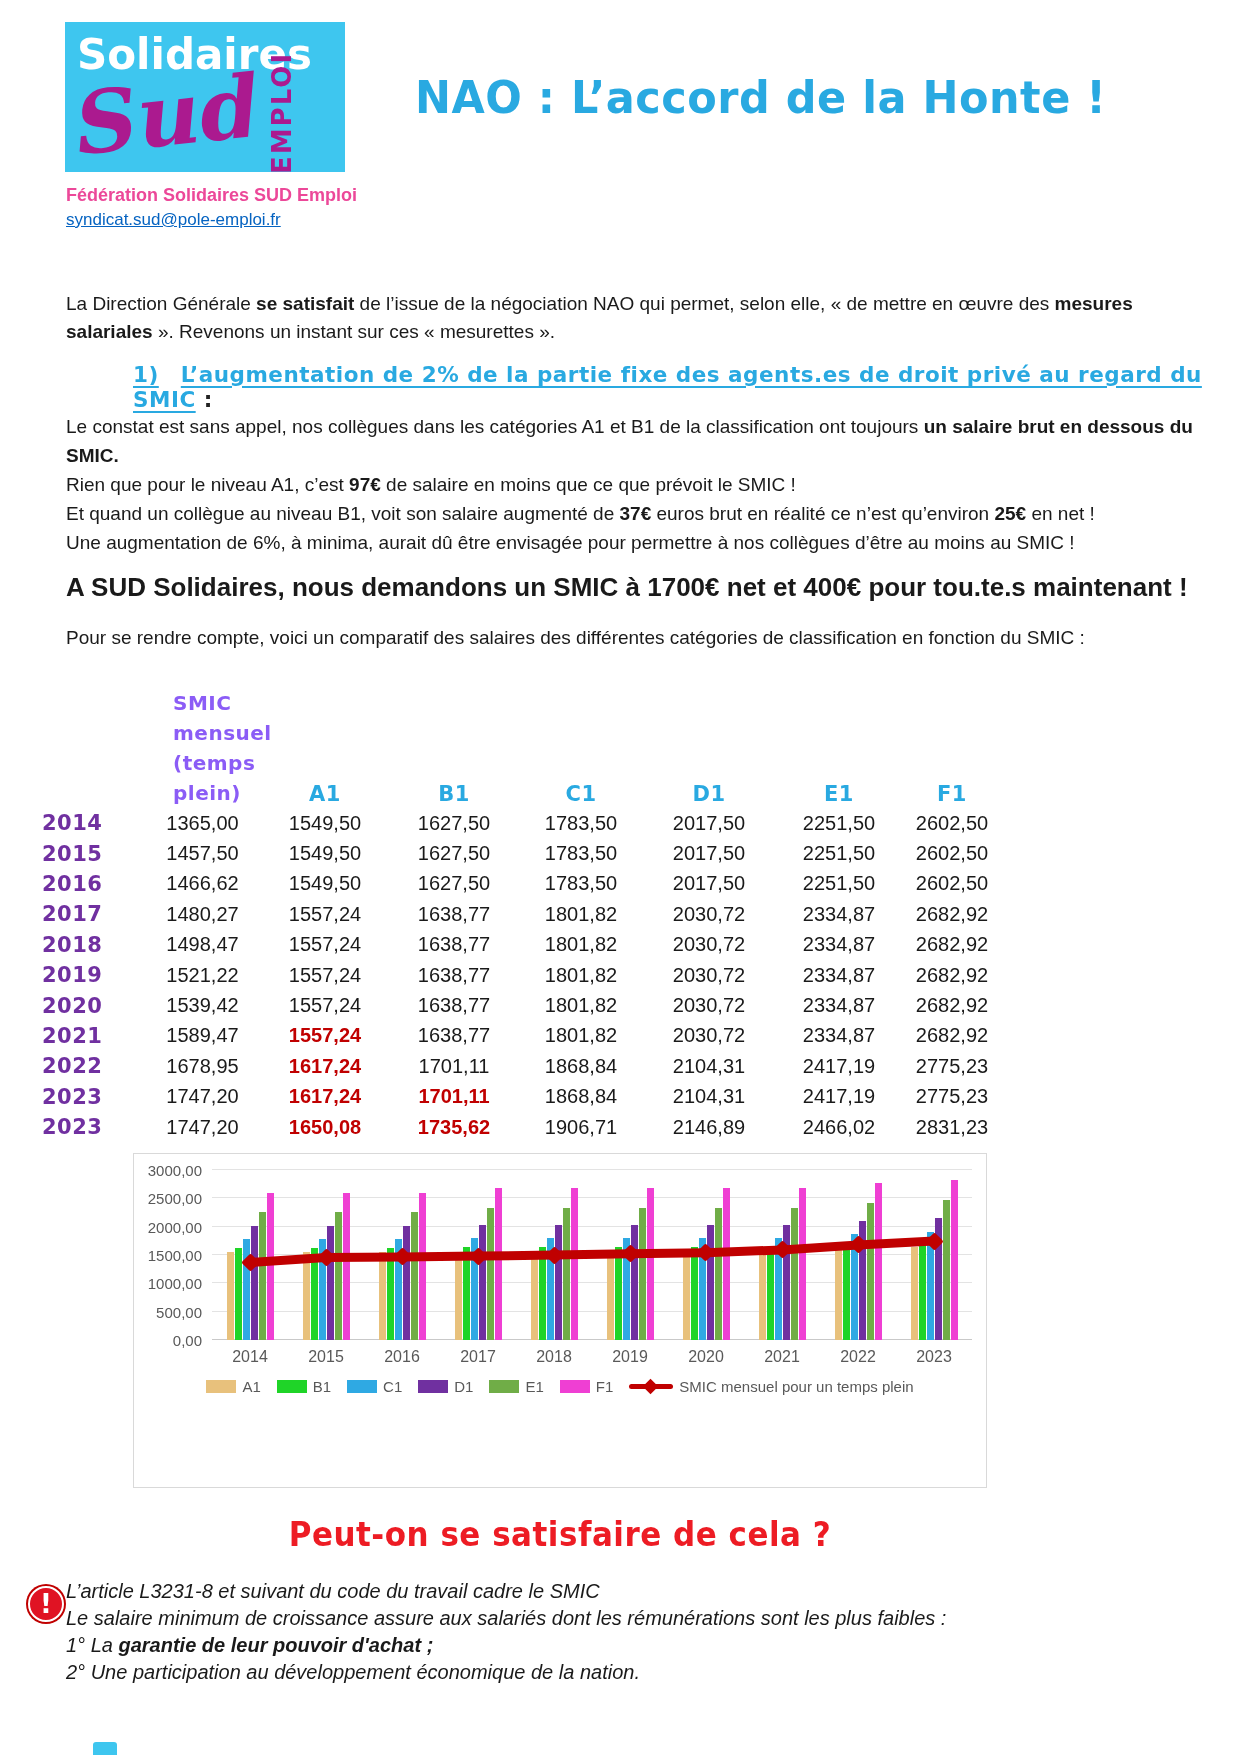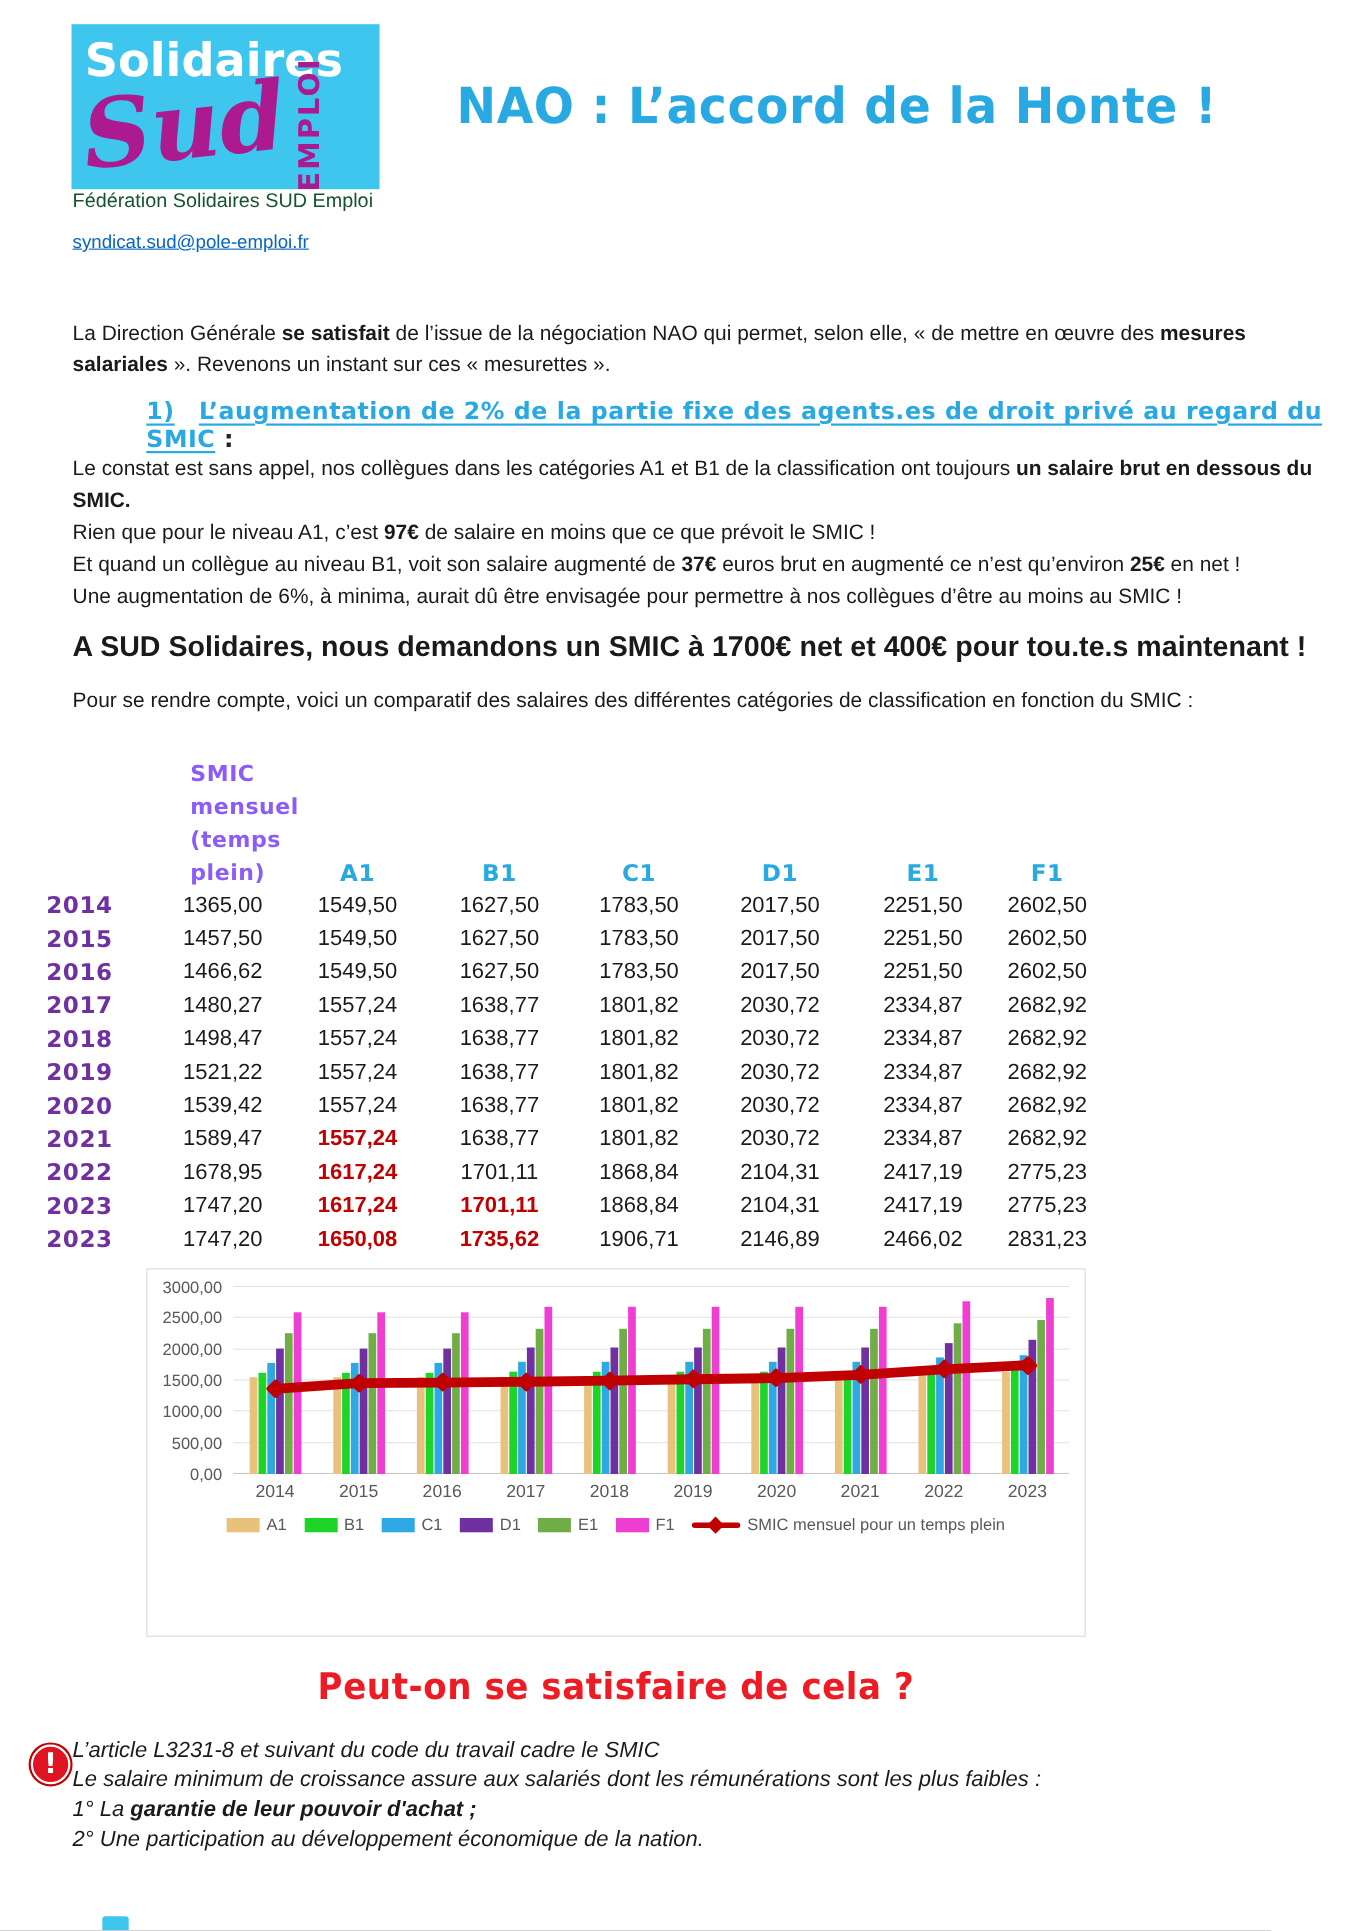--- a/index.html
+++ b/index.html
@@ -9,21 +9,21 @@
   
   .logo { position:absolute; left:65px; top:22px; width:280px; height:150px; background:#3ec6ef; overflow:hidden; }
   .logo-solidaires { position:absolute; left:12px; top:8px; font-family:"DejaVu Sans", sans-serif; font-weight:bold; font-size:42px; color:#fff; letter-spacing:0px; }
   .logo-sud { position:absolute; left:10px; top:42px; font-family:"DejaVu Serif", serif; font-style:italic; font-weight:bold; font-size:86px; color:#ab1a8f; transform:rotate(-6deg); }
   .logo-emploi { position:absolute; right:2px; top:76px; font-family:"DejaVu Sans", sans-serif; font-weight:bold; font-size:26px; color:#ab1a8f; letter-spacing:2px; transform:rotate(-90deg); transform-origin:center; white-space:nowrap; }
 
   .comic { font-family:"DejaVu Sans", sans-serif; font-weight:bold; letter-spacing:0.5px; }
 
   .main-title { position:absolute; left:415px; top:72px; width:640px; font-size:43px; color:#29a9e1; white-space:nowrap; transform:scaleY(1.05); }
 
-  .federation { position:absolute; left:66px; top:172px; font-size:18px; font-weight:normal; color:#14532d; }
+  .federation { position:absolute; left:66px; top:185px; font-size:18px; font-weight:bold; color:#ec4899; }
   .link { position:absolute; left:66px; font-size:17px; color:#0563c1; text-decoration:underline; }
   .email { top:210px; }
   .url { top:232px; }
 
   .intro { position:absolute; left:66px; top:290px; width:1125px; font-size:19px; line-height:28px; }
 
   .section-heading { position:absolute; left:133px; top:362px; font-size:21.5px; color:#29a9e1; }
   .section-heading .h-num, .section-heading .h-title { text-decoration:underline; text-underline-offset:4px; }
   .section-heading .h-gap { display:inline-block; width:22px; }
   .section-heading .h-colon { color:#222; text-decoration:none; }
@@ -88,21 +88,21 @@
   <div class="federation">Fédération Solidaires SUD Emploi</div>
   <a href="#" class="link email">syndicat.sud@pole-emploi.fr</a>
 
   <p class="intro"><span>La Direction Générale </span><b>se satisfait</b><span> de l’issue de la négociation NAO qui permet, selon elle, «&nbsp;de mettre en œuvre des </span><b>mesures salariales</b><span>&nbsp;». Revenons un instant sur ces «&nbsp;mesurettes&nbsp;».</span></p>
 
   <div class="section-heading comic"><span class="h-num">1)</span><span class="h-gap"></span><span class="h-title">L’augmentation de 2% de la partie fixe des agents.es de droit privé au regard du SMIC</span><span class="h-colon"> :</span></div>
 
   <div class="body-text">
     <p><span>Le constat est sans appel, nos collègues dans les catégories A1 et B1 de la classification ont toujours </span><b>un salaire brut en dessous du SMIC.</b></p>
     <p><span>Rien que pour le niveau A1, c’est </span><b>97€</b><span> de salaire en moins que ce que prévoit le SMIC !</span></p>
-    <p><span>Et quand un collègue au niveau B1, voit son salaire augmenté de </span><b>37€</b><span> euros brut en augmenté ce n’est qu’environ </span><b>25€</b><span> en net !</span></p>
+    <p><span>Et quand un collègue au niveau B1, voit son salaire augmenté de </span><b>37€</b><span> euros brut en réalité ce n’est qu’environ </span><b>25€</b><span> en net !</span></p>
     <p>Une augmentation de 6%, à minima, aurait dû être envisagée pour permettre à nos collègues d’être au moins au SMIC !</p>
   </div>
 
   <p class="demand">A SUD Solidaires, nous demandons un SMIC à 1700€ net et 400€ pour tou.te.s maintenant !</p>
   <p class="compare">Pour se rendre compte, voici un comparatif des salaires des différentes catégories de classification en fonction du SMIC&nbsp;:</p>
 
   <div class="salary-table">
     <div class="trow thead-row">
       <div class="tcell year"></div>
       <div class="tcell smic-h comic">SMIC mensuel (temps plein)</div>

